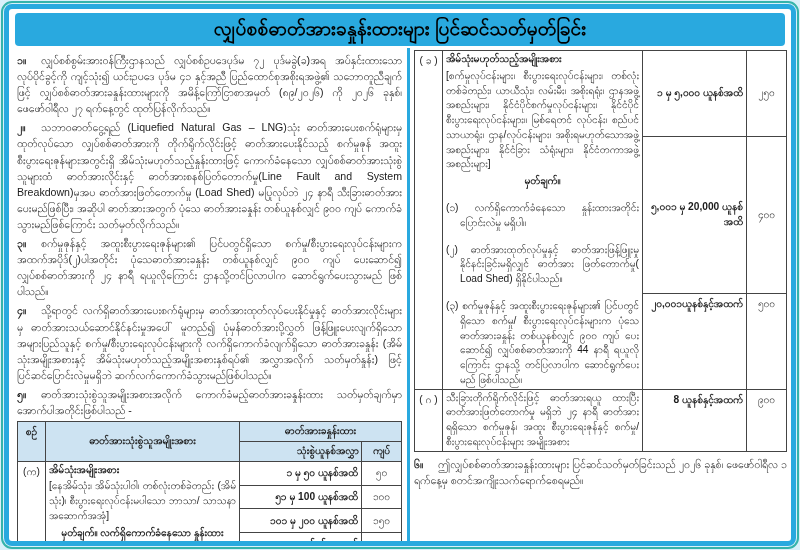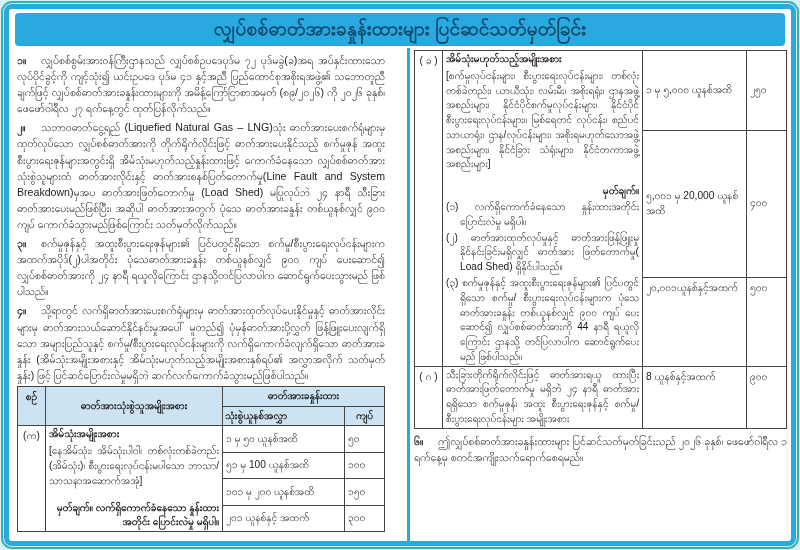--- a/index.html
+++ b/index.html
@@ -19,56 +19,56 @@
     outline-offset:1px;
     display:flex; flex-direction:column;
     overflow:hidden;
   }
   .banner {
     margin:4px 6px 2px 6px;
     background:#29a9df;
     border-radius:4px;
     min-height:33px;
     display:flex; align-items:center; justify-content:center;
-    color:#0c4a6e;
+    color:#000000;
     font-weight:bold;
     font-size:19px;
     letter-spacing:.2px;
   }
   .content { flex:1; display:flex; overflow:hidden; }
-  .col-left { width:398px; padding:4px 22px 2px 8px; }
+  .col-left { width:398px; padding:4px 5px 2px 8px; }
   .col-right {
     flex:1;
     border-left:3px solid #29a9df;
     padding:2px 4px 2px 4px;
     display:flex; flex-direction:column;
   }
   .para {
     font-size:10.6px;
     line-height:1.52;
     text-align:justify;
     margin-bottom:3px;
   }
   .pnum { display:inline-block; min-width:24px; font-weight:bold; }
   table { border-collapse:collapse; width:100%; }
   td,th { border:1px solid #444; font-size:10.2px; line-height:1.45; vertical-align:middle; }
   th { background:#cde3f2; font-weight:bold; padding:2px 2px; }
   td { padding:1px 3px; }
   .cell-no { text-align:center; vertical-align:top; padding-top:3px; width:28px; }
   .cell-desc { vertical-align:top; text-align:justify; }
-  .cell-tier { text-align:left; width:122px; }
-  .cell-rate { width:40px; }
+  .cell-tier { text-align:right; width:122px;font-weight:bold; }
+  .cell-rate { text-align:center; width:40px; }
   .cat-title { font-weight:bold; display:block; margin-bottom:2px; }
   .note-label { font-weight:bold; }
-  .note-item { display:block; padding-left:14px; text-indent:-14px; text-align:justify; margin-top:1px; }
+  .note-item { display:block; padding-left:14px; text-indent:-14px; text-align:justify; margin-top:12px; }
   .tbl-right { margin-top:0; }
   .tbl-right .cell-tier { width:104px; }
   .tall-tier { vertical-align:top; padding-top:3px;margin-left:44px; }
   .para-six { margin-top:4px; margin-bottom:0; }
-  .left-note { display:block; margin-top:12px; text-align:right; }
+  .left-note { display:block; margin-top:2px; text-align:center; }
 </style>
 </head>
 <body>
 
 <div class="frame">
 
   <div class="banner">
     <span>လျှပ်စစ်ဓာတ်အားခနှုန်းထားများ ပြင်ဆင်သတ်မှတ်ခြင်း</span>
   </div>
 
@@ -77,20 +77,21 @@
     <div class="col-left">
 
       <p class="para"><span class="pnum">၁။</span><span>လျှပ်စစ်စွမ်းအားဝန်ကြီးဌာနသည် လျှပ်စစ်ဥပဒေပုဒ်မ ၇၂ ပုဒ်မခွဲ(ခ)အရ အပ်နှင်းထားသော လုပ်ပိုင်ခွင့်ကို ကျင့်သုံး၍ ယင်းဥပဒေ ပုဒ်မ ၄၁ နှင့်အညီ ပြည်ထောင်စုအစိုးရအဖွဲ့၏ သဘောတူညီချက်ဖြင့် လျှပ်စစ်ဓာတ်အားခနှုန်းထားများကို အမိန့်ကြော်ငြာစာအမှတ် (၈၉/၂၀၂၆) ကို ၂၀၂၆ ခုနှစ်၊ ဖေဖော်ဝါရီလ ၂၇ ရက်နေ့တွင် ထုတ်ပြန်လိုက်သည်။</span></p>
 
       <p class="para"><span class="pnum">၂။</span><span>သဘာဝဓာတ်ငွေ့ရည် (Liquefied Natural Gas – LNG)သုံး ဓာတ်အားပေးစက်ရုံများမှ ထုတ်လုပ်သော လျှပ်စစ်ဓာတ်အားကို တိုက်ရိုက်လိုင်းဖြင့် ဓာတ်အားပေးနိုင်သည့် စက်မှုဇုန် အထူးစီးပွားရေးဇုန်များအတွင်းရှိ အိမ်သုံးမဟုတ်သည့်နှုန်းထားဖြင့် ကောက်ခံနေသော လျှပ်စစ်ဓာတ်အားသုံးစွဲသူများထံ ဓာတ်အားလိုင်းနှင့် ဓာတ်အားစနစ်ပြတ်တောက်မှု(Line Fault and System Breakdown)မှအပ ဓာတ်အားဖြတ်တောက်မှု (Load Shed) မပြုလုပ်ဘဲ ၂၄ နာရီ သီးခြားဓာတ်အားပေးမည်ဖြစ်ပြီး၊ အဆိုပါ ဓာတ်အားအတွက် ပုံသေ ဓာတ်အားခနှုန်း တစ်ယူနစ်လျှင် ၉၀၀ ကျပ် ကောက်ခံသွားမည်ဖြစ်ကြောင်း သတ်မှတ်လိုက်သည်။</span></p>
 
       <p class="para"><span class="pnum">၃။</span><span>စက်မှုဇုန်နှင့် အထူးစီးပွားရေးဇုန်များ၏ ပြင်ပတွင်ရှိသော စက်မှု/စီးပွားရေးလုပ်ငန်းများက အထက်အပိုဒ်(၂)ပါအတိုင်း ပုံသေဓာတ်အားခနှုန်း တစ်ယူနစ်လျှင် ၉၀၀ ကျပ် ပေးဆောင်၍ လျှပ်စစ်ဓာတ်အားကို ၂၄ နာရီ ရယူလိုကြောင်း ဌာနသို့တင်ပြလာပါက ဆောင်ရွက်ပေးသွားမည် ဖြစ်ပါသည်။</span></p>
 
       <p class="para"><span class="pnum">၄။</span><span>သို့ရာတွင် လက်ရှိဓာတ်အားပေးစက်ရုံများမှ ဓာတ်အားထုတ်လုပ်ပေးနိုင်မှုနှင့် ဓာတ်အားလိုင်းများမှ ဓာတ်အားသယ်ဆောင်နိုင်နင်းမှုအပေါ် မူတည်၍ ပုံမှန်ဓာတ်အားပို့လွှတ် ဖြန့်ဖြူးပေးလျက်ရှိသော အများပြည်သူနှင့် စက်မှု/စီးပွားရေးလုပ်ငန်းများကို လက်ရှိကောက်ခံလျက်ရှိသော ဓာတ်အားခနှုန်း (အိမ်သုံးအမျိုးအစားနှင့် အိမ်သုံးမဟုတ်သည့်အမျိုးအစားနှစ်ရပ်၏ အလွှာအလိုက် သတ်မှတ်နှုန်း) ဖြင့် ပြင်ဆင်ပြောင်းလဲမှုမရှိဘဲ ဆက်လက်ကောက်ခံသွားမည်ဖြစ်ပါသည်။</span></p>
 
+      <p class="para"><span class="pnum">၅။</span><span>ဓာတ်အားသုံးစွဲသူအမျိုးအစားအလိုက် ကောက်ခံမည့်ဓာတ်အားခနှုန်းထား သတ်မှတ်ချက်မှာ အောက်ပါအတိုင်းဖြစ်ပါသည် -</span></p>
 
       <table class="tbl-left">
         <thead>
           <tr>
             <th rowspan="2" class="cell-no">စဉ်</th>
             <th rowspan="2">ဓာတ်အားသုံးစွဲသူအမျိုးအစား</th>
             <th colspan="2">ဓာတ်အားခနှုန်းထား</th>
           </tr>
           <tr>
             <th class="cell-tier">သုံးစွဲယူနစ်အလွှာ</th>

